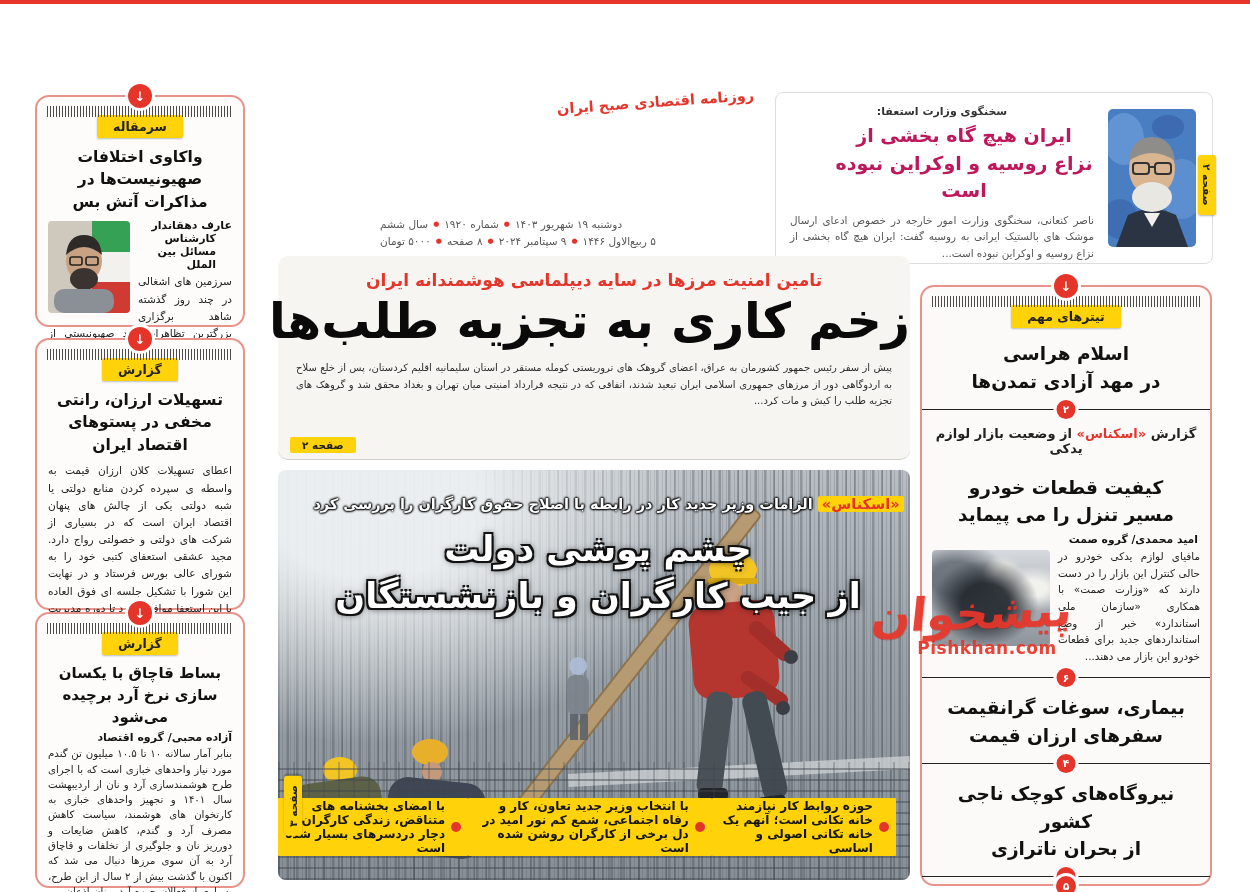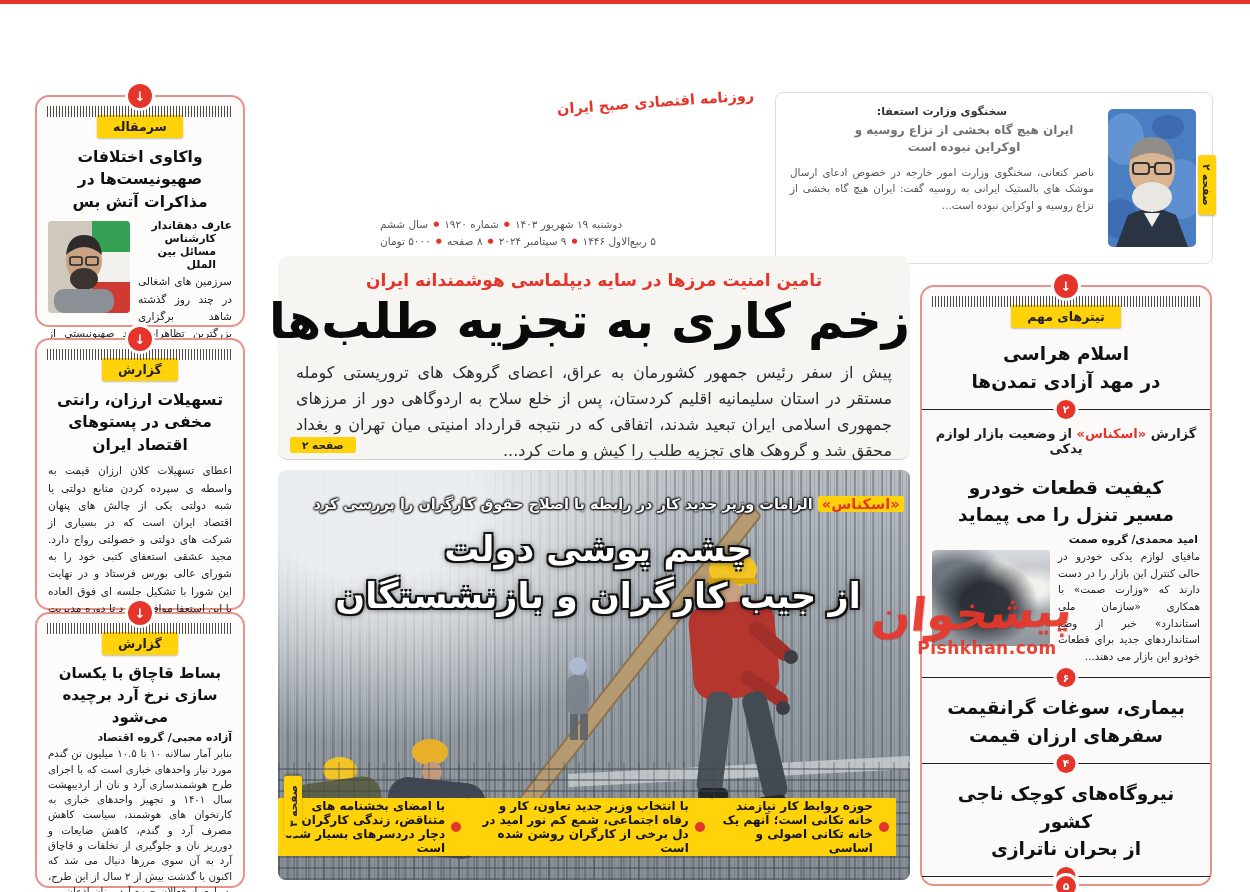--- a/index.html
+++ b/index.html
@@ -31,34 +31,34 @@
   .datelines{position:absolute;left:380px;top:218px;width:420px;text-align:left;color:#555;font-size:10.5px;}
   .datelines .row{margin-bottom:5px;}
   .datelines span+span::before{content:"●";color:#e5352b;font-size:7px;margin:0 5px;vertical-align:2px;}
 
   
   .tr-card{position:absolute;left:775px;top:92px;width:438px;height:172px;background:#fff;
         border:1px solid #ddd;border-radius:8px;box-sizing:border-box;}
   .tr-photo{position:absolute;top:16px;left:auto;right:16px;width:88px;height:138px;border-radius:5px;overflow:hidden;}
   .tr-text{position:absolute;top:12px;right:118px;left:14px;text-align:center;}
   .tr-kicker{font-size:11px;color:#333;font-weight:bold;margin-bottom:4px;}
-  .tr-head{font-size:12px;font-weight:bold;color:#737373;line-height:1.45;margin-left:44px;}
+  .tr-head{font-size:19px;font-weight:bold;color:#be185d;line-height:1.45;margin-left:44px;}
   .tr-body{font-size:10.4px;color:#555;line-height:1.6;text-align:justify;margin-top:7px;}
   .vtab{position:absolute;background:#ffd20a;color:#222;font-weight:bold;font-size:10.5px;
         writing-mode:vertical-rl;transform:rotate(180deg);padding:9px 3px;border-radius:3px;
         box-shadow:0 1px 2px rgba(0,0,0,.3);}
   .tr-vtab{right:-4px;top:62px;transform:none;}
 
   
   .main-card{position:absolute;left:278px;top:256px;width:632px;height:204px;background:#f6f5f2;
         border-radius:10px;box-sizing:border-box;border-bottom:1px solid #cfcdc9;}
   .main-kicker{text-align:center;color:#e5352b;font-weight:bold;font-size:17px;margin-top:14px;}
   .main-head{text-align:center;color:#0a0a0a;font-weight:bold;font-size:49px;line-height:1.15;
         margin-top:4px;letter-spacing:-1px;white-space:nowrap;}
-  .main-body{font-size:16px;color:#2c2c2c;line-height:1.62;text-align:justify;margin:10px 18px 0;}
+  .main-body{font-size:10px;color:#2c2c2c;line-height:1.62;text-align:justify;margin:10px 18px 0;}
   .main-tab{position:absolute;left:12px;bottom:6px;background:#ffd20a;color:#222;font-weight:bold;
         font-size:10.5px;padding:2px 12px;border-radius:2px;}
 
   
   .photo{position:absolute;left:278px;top:470px;width:632px;height:410px;border-radius:8px;overflow:hidden;
         background:
           radial-gradient(ellipse at 15% 8%, rgba(238,241,243,.95) 0 14%, transparent 45%),
           repeating-linear-gradient(90deg, rgba(52,57,63,.30) 0 2px, transparent 2px 9px),
           repeating-linear-gradient(90deg, rgba(40,44,50,.14) 0 1px, transparent 1px 4px),
           linear-gradient(180deg,#b8bec4 0%,#9aa2a9 45%,#878f96 100%);}

